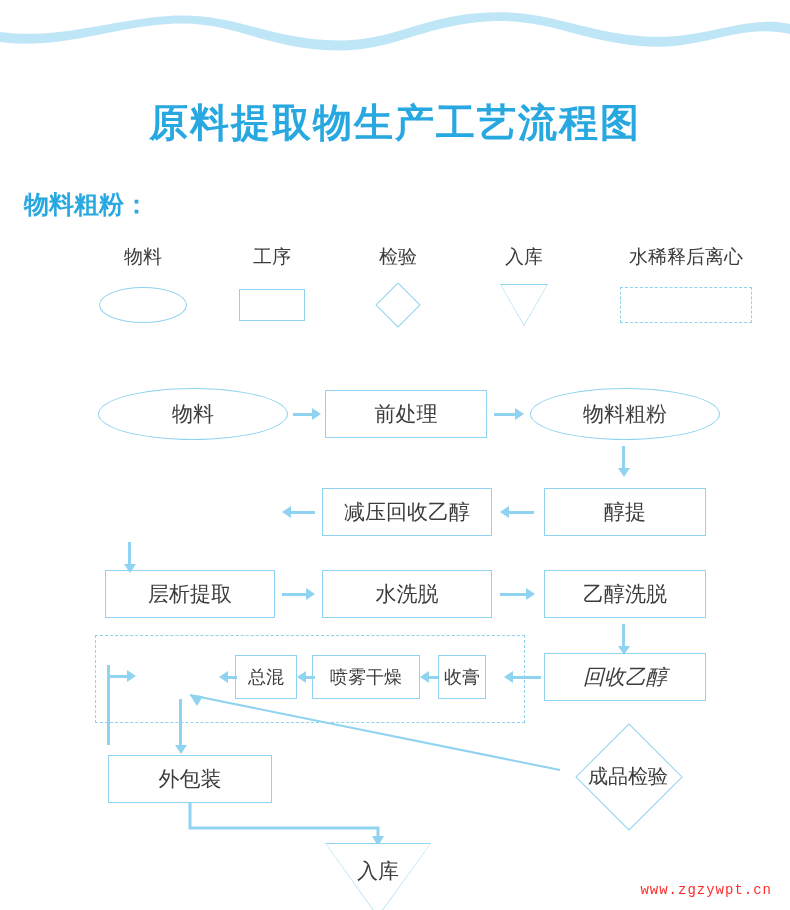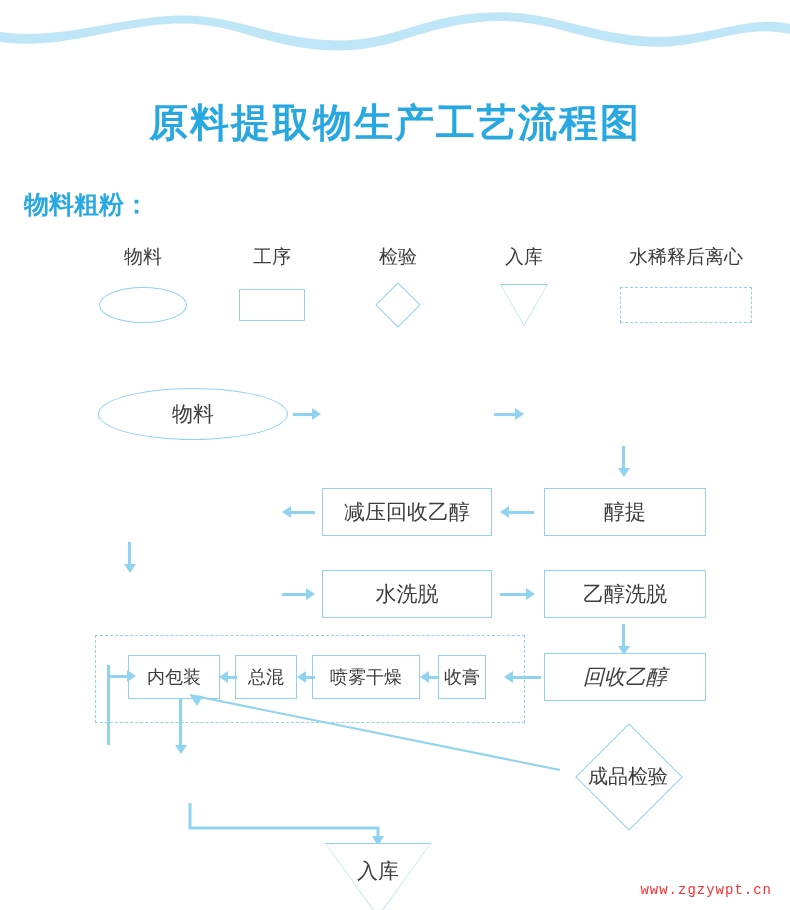--- a/index.html
+++ b/index.html
@@ -275,20 +275,22 @@
       </div>
   </div>
 
 </div>
 
 <div class="flow">
 
   <div class="dash-region" style="left:95px; top:265px; width:430px; height:88px;"></div>
 
   <div class="node ellipse" style="left:98px; top:18px; width:190px; height:52px;">物料</div>
+  <div class="node" style="left:325px; top:20px; width:162px; height:48px;">前处理</div>
+  <div class="node ellipse" style="left:530px; top:18px; width:190px; height:52px;">物料粗粉</div>
 
   <div class="arrow" style="left:293px; top:38px; width:28px; height:12px;">
     <div class="line" style="left:0; top:5px; width:19px; height:3px;"></div>
     <div class="head right" style="left:19px; top:0;"></div>
   </div>
   <div class="arrow" style="left:494px; top:38px; width:30px; height:12px;">
     <div class="line" style="left:0; top:5px; width:21px; height:3px;"></div>
     <div class="head right" style="left:21px; top:0;"></div>
   </div>
 
@@ -306,37 +308,37 @@
   </div>
   <div class="arrow" style="left:282px; top:136px; width:34px; height:12px;">
     <div class="line" style="left:9px; top:5px; width:24px; height:3px;"></div>
     <div class="head left" style="left:0; top:0;"></div>
   </div>
   <div class="arrow" style="left:124px; top:172px; width:12px; height:32px;">
     <div class="line" style="left:4px; top:0; width:3px; height:22px;"></div>
     <div class="head down" style="left:0; top:22px;"></div>
   </div>
 
+  <div class="node" style="left:105px; top:200px; width:170px; height:48px;">层析提取</div>
   <div class="node" style="left:544px; top:200px; width:162px; height:48px;">乙醇洗脱</div>
   <div class="node" style="left:322px; top:200px; width:170px; height:48px;">水洗脱</div>
 
   <div class="arrow" style="left:282px; top:218px; width:34px; height:12px;">
     <div class="line" style="left:0; top:5px; width:24px; height:3px;"></div>
     <div class="head right" style="left:24px; top:0;"></div>
   </div>
   <div class="arrow" style="left:500px; top:218px; width:36px; height:12px;">
     <div class="line" style="left:0; top:5px; width:26px; height:3px;"></div>
     <div class="head right" style="left:26px; top:0;"></div>
   </div>
   <div class="arrow" style="left:618px; top:254px; width:12px; height:32px;">
     <div class="line" style="left:4px; top:0; width:3px; height:22px;"></div>
     <div class="head down" style="left:0; top:22px;"></div>
   </div>
 
-  <div class="node small" style="left:128px; top:285px; width:92px; height:44px;">内包装</div>
   <div class="node small" style="left:235px; top:285px; width:62px; height:44px;">总混</div>
   <div class="node small" style="left:312px; top:285px; width:108px; height:44px;text-align:right;">喷雾干燥</div>
   <div class="node small" style="left:438px; top:285px; width:48px; height:44px;">收膏</div>
   <div class="node" style="left:544px; top:283px; width:162px; height:48px;font-style:italic;">回收乙醇</div>
 
   <div class="arrow" style="left:504px; top:301px; width:38px; height:12px;">
     <div class="line" style="left:9px; top:5px; width:28px; height:3px;"></div>
     <div class="head left" style="left:0; top:0;"></div>
   </div>
   <div class="arrow" style="left:420px; top:301px; width:18px; height:12px;">
@@ -362,20 +364,21 @@
     <div class="line" style="left:0; top:10px; width:22px; height:3px;"></div>
     <div class="head right" style="left:20px; top:5px;"></div>
   </div>
 
   <svg style="position:absolute; left:0; top:0; width:790px; height:520px; pointer-events:none;">
     <line x1="560" y1="400" x2="190" y2="325" stroke="#8fd3f0" stroke-width="2"></line>
     <polygon points="190,325 203,326 197,336" fill="#8fd3f0"></polygon>
     <line x1="107" y1="375" x2="107" y2="375" stroke="#8fd3f0" stroke-width="2"></line>
   </svg>
 
+  <div class="node" style="left:108px; top:385px; width:164px; height:48px;">外包装</div>
 
   <div class="node diamond-box" style="left:548px; top:362px; width:160px; height:88px;">
     <div class="dia-shape"></div>
     <div class="dia-label">成品检验</div>
   </div>
 
   <svg style="position:absolute; left:0; top:0; width:790px; height:520px; pointer-events:none;">
     <path d="M190,433 L190,458 L378,458 L378,468" stroke="#8fd3f0" stroke-width="3" fill="none"></path>
     <polygon points="372,466 384,466 378,476" fill="#8fd3f0"></polygon>
   </svg>

